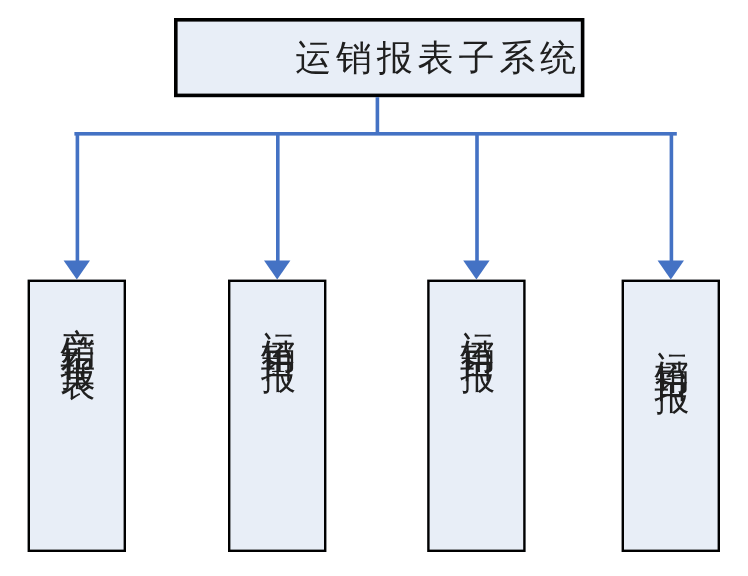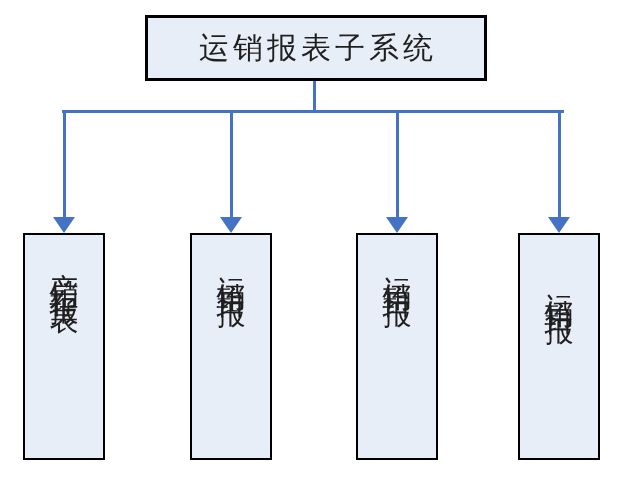--- a/index.html
+++ b/index.html
@@ -25,21 +25,21 @@
     position: absolute;
     background: var(--box-fill);
     border: 3px solid var(--box-border);
     color: var(--text);
   }
   .root {
     left: 145px; top: 15px;
     width: 342px; height: 66px;
     display: flex;
     align-items: center;
-    justify-content: center;
+    justify-content: flex-end;
     font-size: 30px;
     letter-spacing: 4px;
     text-indent: 4px;
   }
   .child {
     top: 233px;
     width: 82px; height: 227px;
     border-width: 2px;
     display: flex;
     justify-content: center;

